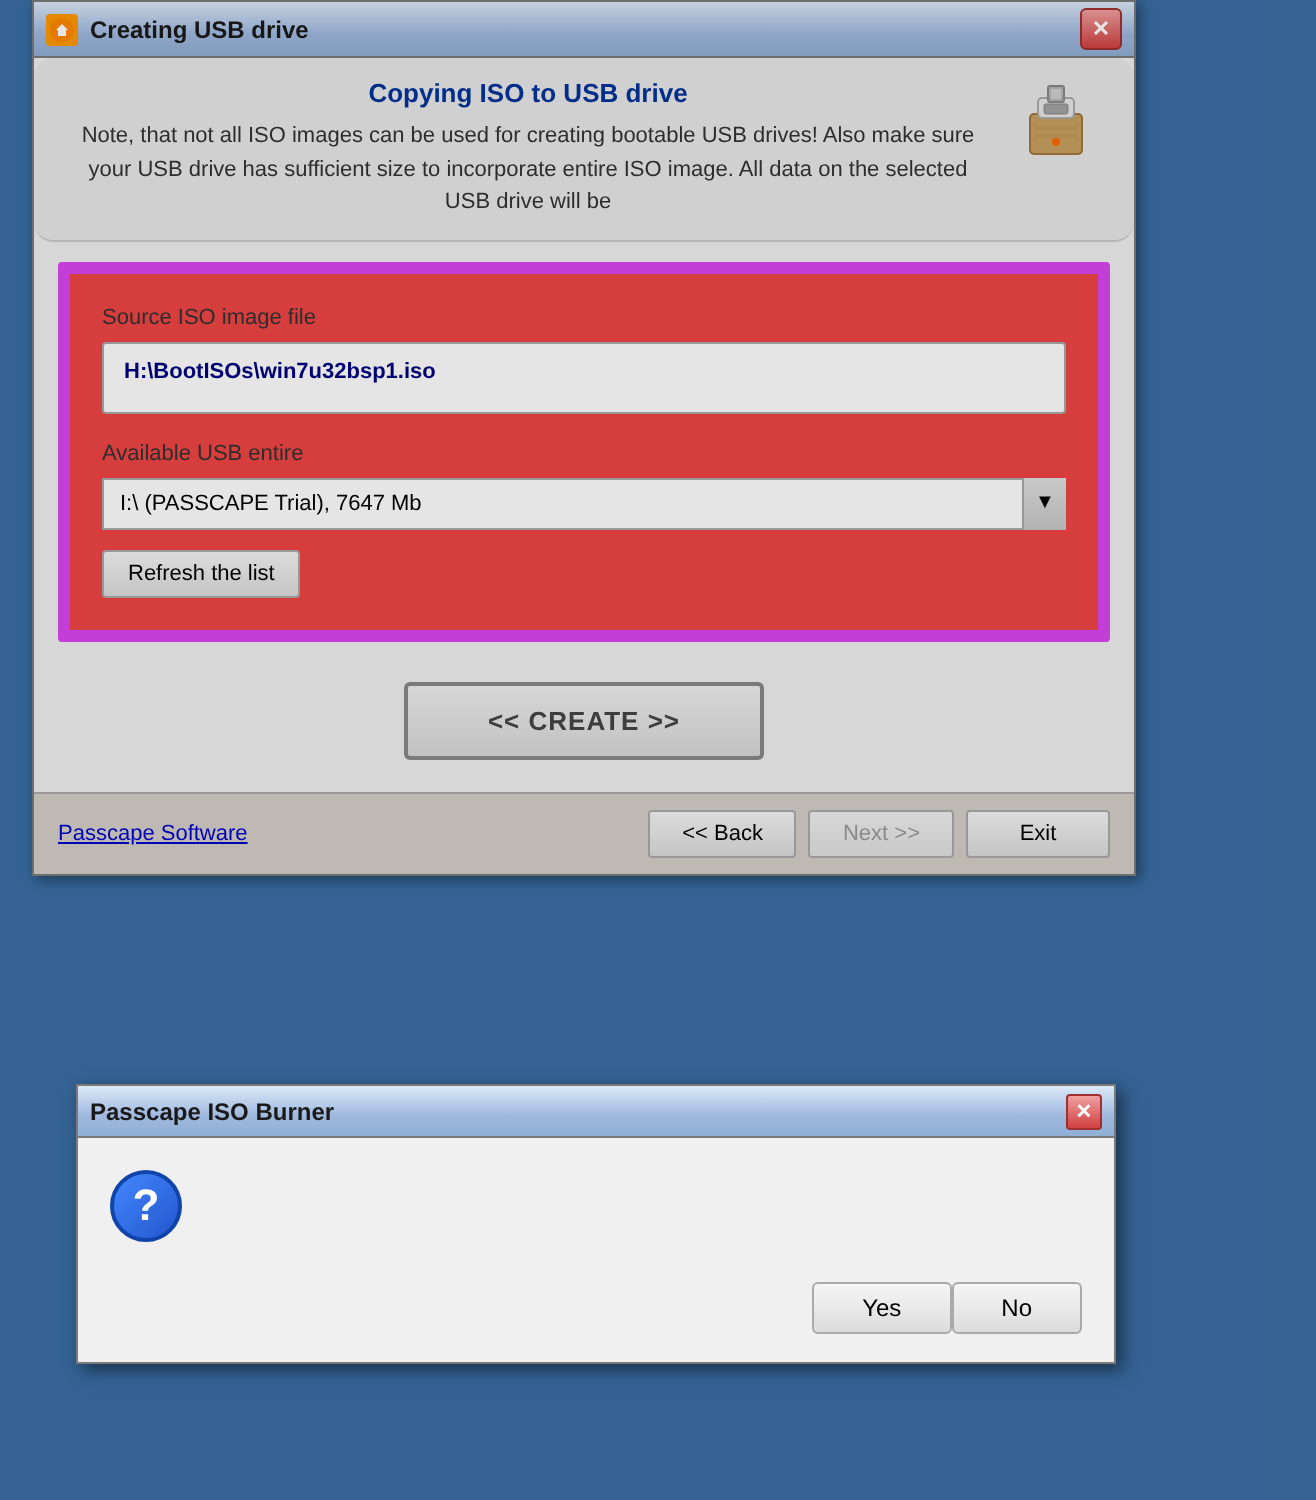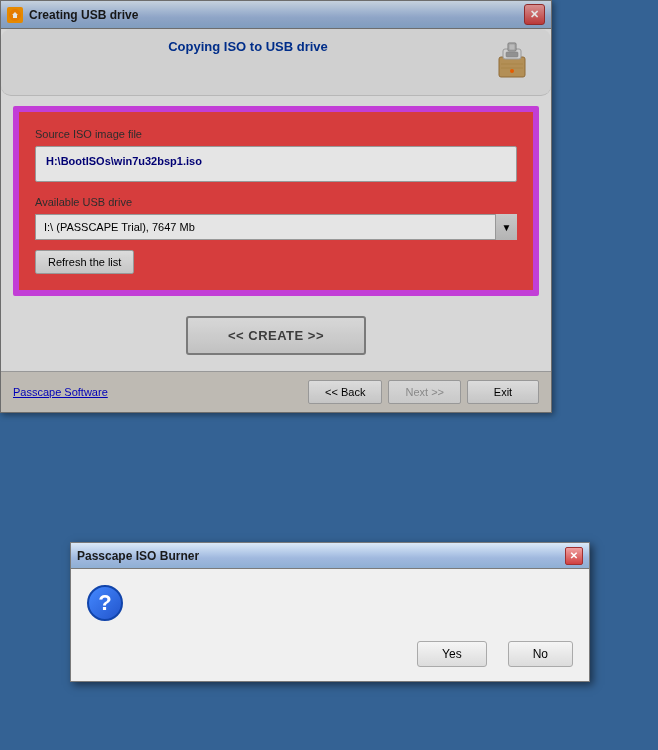--- a/index.html
+++ b/index.html
@@ -10,21 +10,21 @@
       width: 658px;
       height: 750px;
       overflow: hidden;
       position: relative;
     }
 
     
     .main-window {
       position: absolute;
       top: 0;
-      left: 0;
+      left: 16px;
       width: 552px;
       background: #f0f0f0;
       border: 1px solid #7a7a7a;
       box-shadow: 2px 2px 6px rgba(0,0,0,0.4);
     }
 
     .title-bar {
       background: linear-gradient(to bottom, #dce9f7 0%, #b3c9e8 40%, #a0b8de 60%, #8fafd4 100%);
       height: 28px;
       display: flex;
@@ -251,21 +251,21 @@
       left: 0;
       width: 100%;
       height: 100%;
       background: rgba(0,0,0,0.1);
     }
 
     
     .dialog-window {
       position: absolute;
       top: 542px;
-      left: 70px;
+      left: 38px;
       width: 520px;
       background: #f0f0f0;
       border: 1px solid #7a7a7a;
       box-shadow: 3px 3px 8px rgba(0,0,0,0.5);
     }
 
     .dialog-title-bar {
       background: linear-gradient(to bottom, #dce9f7 0%, #b3c9e8 40%, #a0b8de 60%, #8fafd4 100%);
       height: 26px;
       display: flex;
@@ -323,21 +323,21 @@
       color: #333;
       line-height: 1.6;
       flex: 1;
       padding-top: 4px;
     }
 
     .dialog-footer {
       padding: 6px 16px 14px;
       display: flex;
       justify-content: flex-end;
-      gap: 21px;
+      gap: 0;
     }
 
     .btn-dialog {
       padding: 5px 24px;
       font-size: 12px;
       background: linear-gradient(to bottom, #f5f5f5, #dcdcdc);
       border: 1px solid #aaa;
       border-radius: 3px;
       cursor: pointer;
       min-width: 64px;
@@ -374,20 +374,21 @@
         <path d="M4 7 L7 4 L10 7 L9 7 L9 10 L5 10 L5 7 Z" fill="white"></path>
       </svg>
     </div>
     <span class="title-bar-text">Creating USB drive</span>
     <div class="title-bar-close">✕</div>
   </div>
 
   <div class="header-section">
     <div class="header-content">
       <div class="header-title">Copying ISO to USB drive</div>
+      <div class="header-desc">Note, that not all ISO images can be used for creating bootable USB drives! Also make sure your USB drive has sufficient size to incorporate entire ISO image. All data on the selected USB drive will be</div>
     </div>
 
     <div class="usb-icon">
       <svg class="usb-svg" viewBox="0 0 46 46" xmlns="http://www.w3.org/2000/svg">
 
         <rect x="10" y="18" width="26" height="20" rx="2" fill="#c8a060" stroke="#a07840" stroke-width="1"></rect>
         <rect x="14" y="10" width="18" height="10" rx="2" fill="#e8e8e8" stroke="#aaa" stroke-width="1"></rect>
         <rect x="17" y="13" width="12" height="5" rx="1" fill="#silver" stroke="#888" stroke-width="0.5" fill-opacity="0.3"></rect>
 
         <rect x="19" y="4" width="8" height="8" rx="1" fill="#d0d0d0" stroke="#888" stroke-width="1"></rect>
@@ -399,21 +400,21 @@
         <rect x="12" y="28" width="22" height="2" rx="0.5" fill="#b89050" opacity="0.4"></rect>
       </svg>
     </div>
   </div>
 
   <div class="content-area">
 
     <div class="section-label">Source ISO image file</div>
     <div class="iso-path-box">H:\BootISOs\win7u32bsp1.iso</div>
 
-    <div class="usb-drives-label">Available USB drive</div>
+    <div class="usb-drives-label">Available USB entire</div>
     <div class="dropdown-container">
       <select class="dropdown-select">
         <option>I:\ (PASSCAPE Trial),  7647 Mb</option>
       </select>
       <div class="dropdown-arrow">▼</div>
     </div>
 
     <div class="button-row">
       <button class="btn-small">Refresh the list</button>
     </div>

